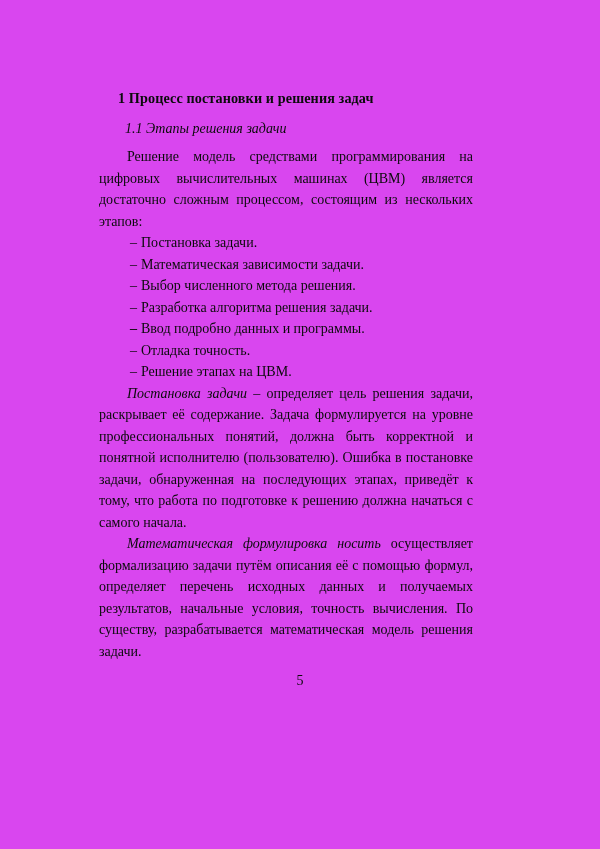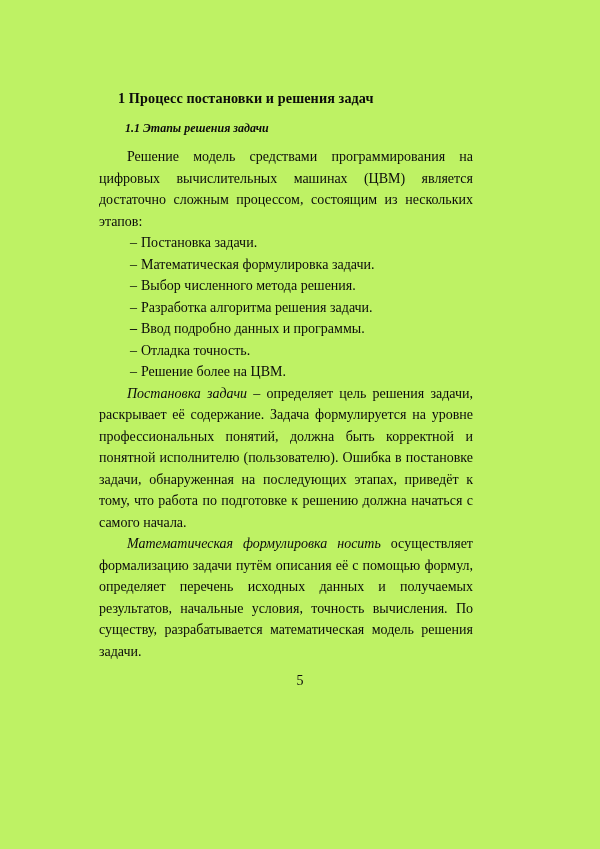--- a/index.html
+++ b/index.html
@@ -15,42 +15,42 @@
     font-family: "Liberation Serif", "DejaVu Serif", serif;
     color: #0b0b0b;
     overflow: hidden;
   }
   .page {
     position: absolute;
     left: 0;
     top: 0;
     width: 600px;
     height: 849px;
-    background: #bef264;
+    background: #d946ef;
   }
   .content {
     position: absolute;
     left: 99px;
     top: 88px;
     width: 374px;
   }
 
   
   .h1 {
     font-size: 14.2px;
     font-weight: bold;
     line-height: 21.5px;
     text-indent: 19px;
     margin: 0 0 8px 0;
     letter-spacing: 0.1px;
     white-space: nowrap;
   }
   .h2 {
-    font-size: 12px;
-    font-weight: bold;
+    font-size: 14px;
+    font-weight: normal;
     font-style: italic;
     line-height: 21.5px;
     text-indent: 26px;
     margin: 0 0 7px 0;
     white-space: nowrap;
   }
 
   
   p.body {
     font-size: 14px;
@@ -107,27 +107,27 @@
   <div class="content">
 
     <h1 class="h1">1 Процесс постановки и решения задач</h1>
 
     <h2 class="h2">1.1 Этапы решения задачи</h2>
 
     <p class="body last-left">Решение модель средствами программирования на цифровых вычислительных машинах (ЦВМ) является достаточно сложным процессом, состоящим из нескольких этапов:</p>
 
     <ul class="dashlist">
       <li><span class="dash">–</span><span>Постановка задачи.</span></li>
-      <li><span class="dash">–</span><span>Математическая формулировка задачи.</span></li>
+      <li><span class="dash">–</span><span>Математическая зависимости задачи.</span></li>
       <li><span class="dash">–</span><span>Выбор численного метода решения.</span></li>
       <li><span class="dash">–</span><span>Разработка алгоритма решения задачи.</span></li>
       <li><span class="dash">–</span></li>
       <li><span class="dash">–</span><span>Ввод подробно данных и программы.</span></li>
       <li><span class="dash">–</span><span>Отладка точность.</span></li>
-      <li><span class="dash">–</span><span>Решение более на ЦВМ.</span></li>
+      <li><span class="dash">–</span><span>Решение этапах на ЦВМ.</span></li>
     </ul>
 
 
     <p class="body last-left"><span class="run-italic">Постановка задачи</span><span> – определяет цель решения задачи, раскрывает её содержание. Задача формулируется на уровне профессиональных понятий, должна быть корректной и понятной исполнителю (пользователю). Ошибка в постановке задачи, обнаруженная на последующих этапах, приведёт к тому, что работа по подготовке к решению должна начаться с самого начала.</span></p>
 
     <p class="body last-left"><span class="run-italic">Математическая формулировка носить</span><span> осуществляет формализацию задачи путём описания её с помощью формул, определяет перечень исходных данных и получаемых результатов, начальные условия, точность вычисления. По существу, разрабатывается математическая модель решения задачи.</span></p>
 
 
   </div>
 

